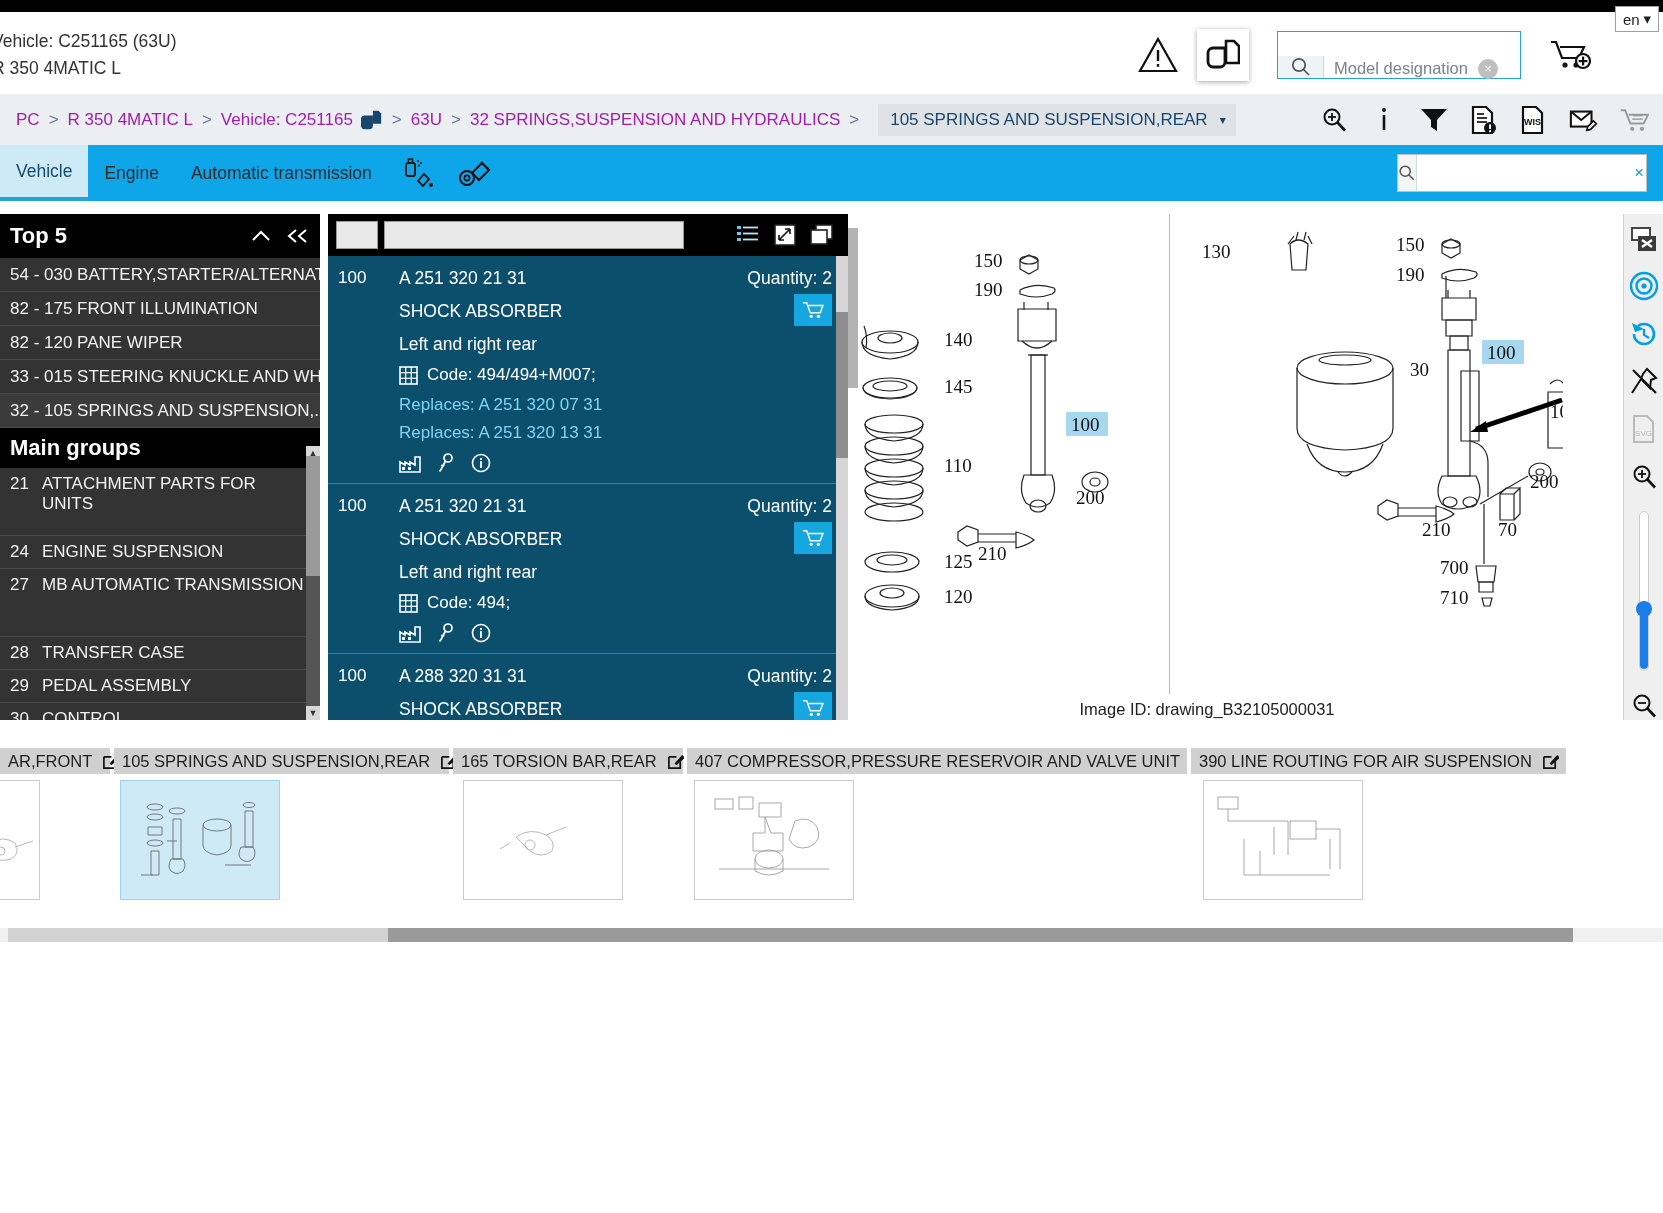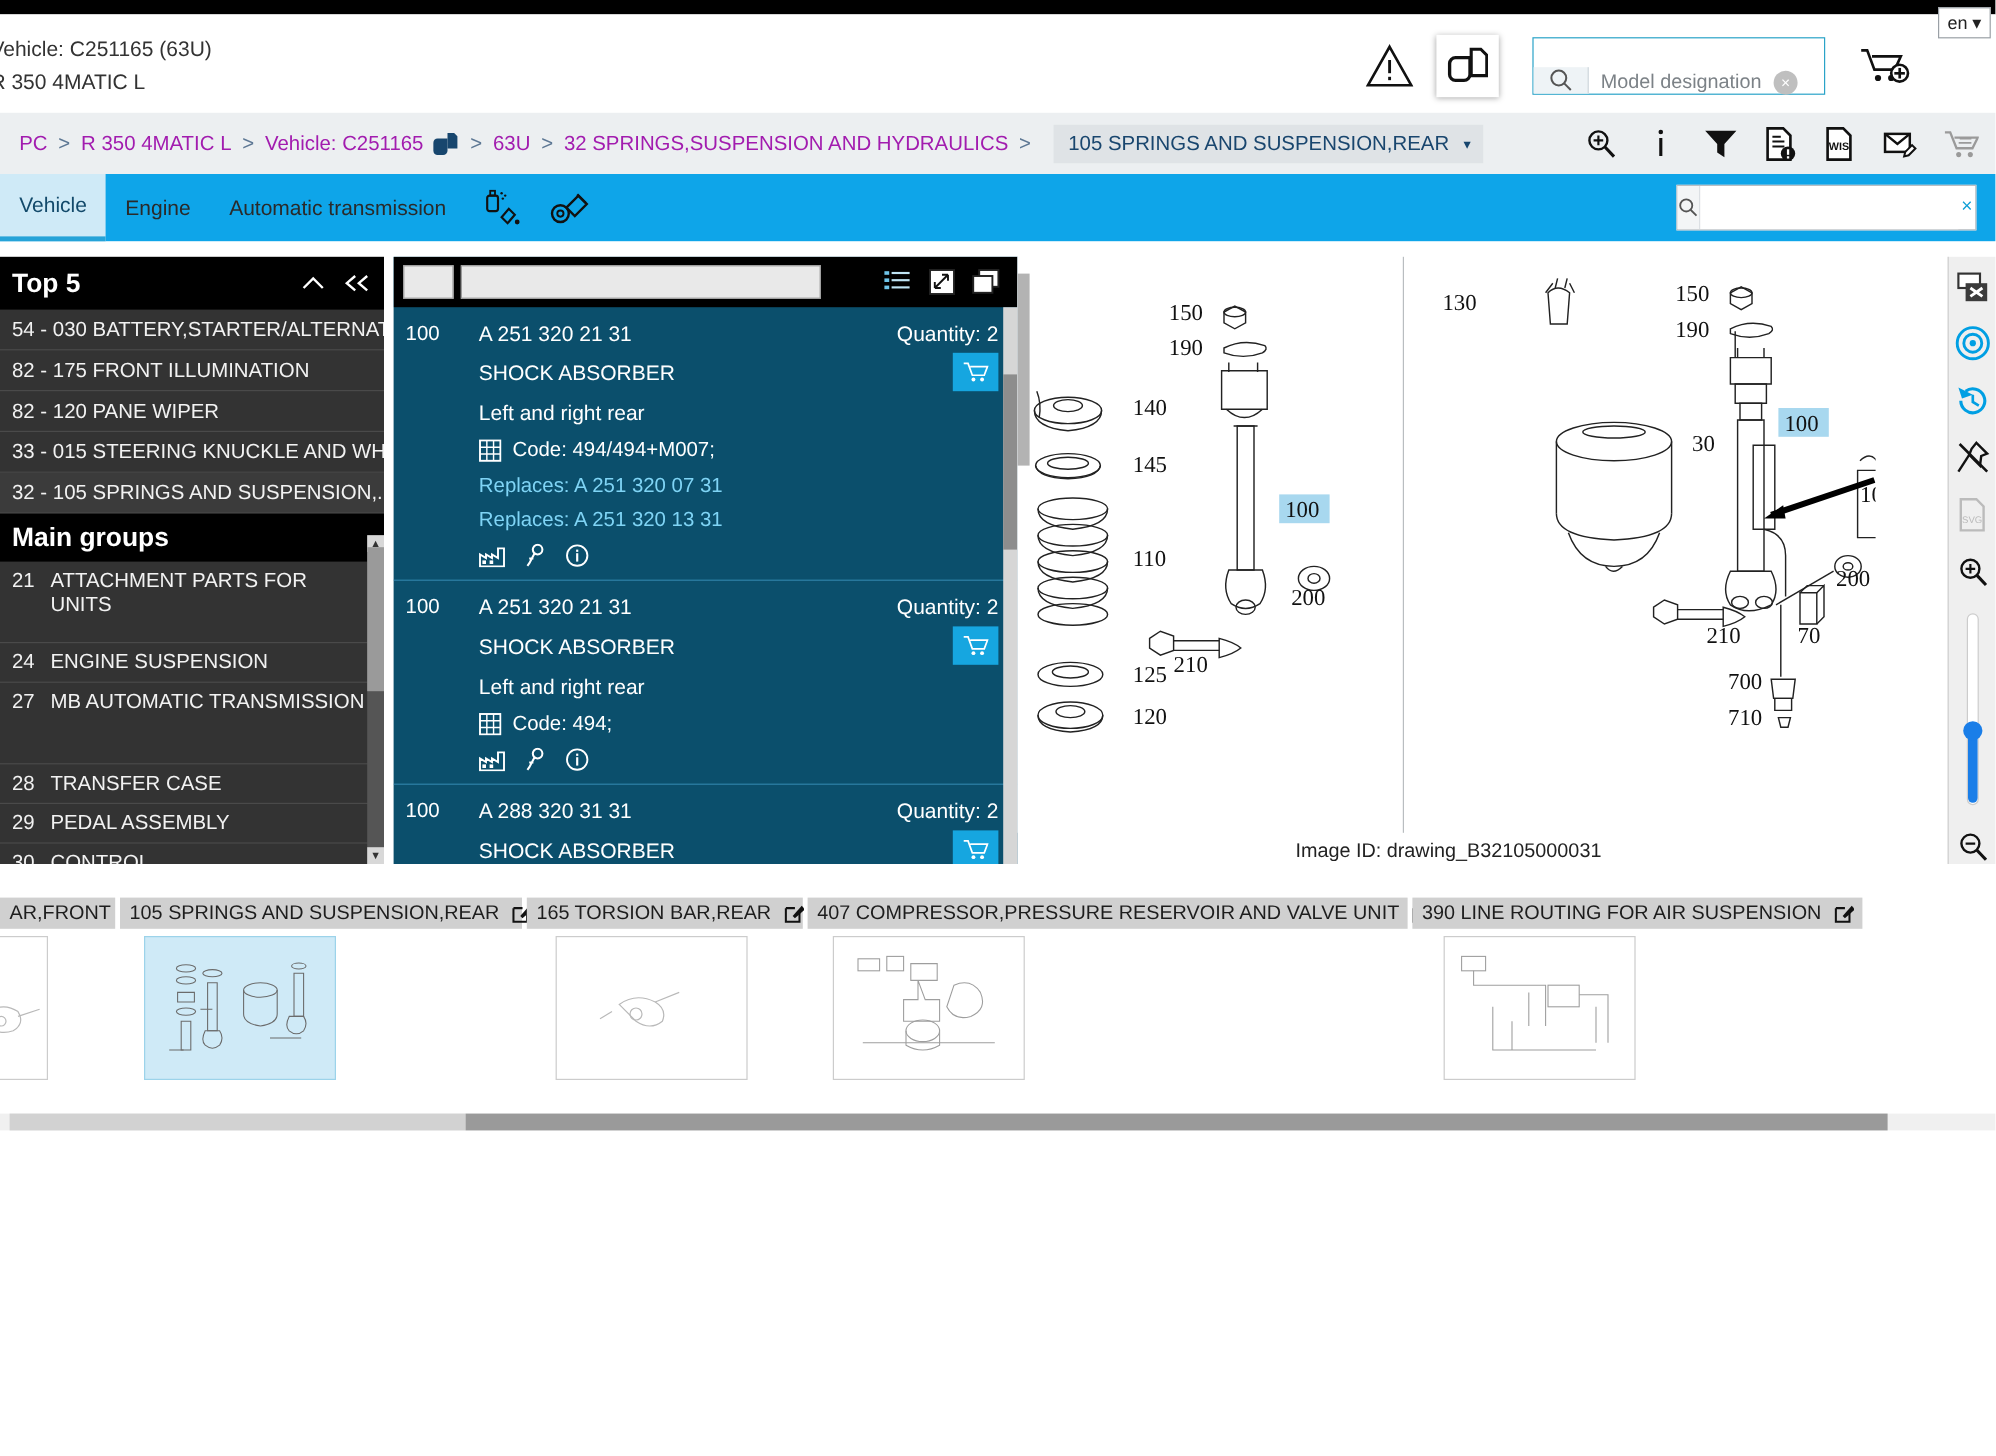--- a/index.html
+++ b/index.html
@@ -718,21 +718,21 @@
             <circle cx="12" cy="11" r="7.5" fill="none" stroke="#111" stroke-width="2"></circle>
             <line x1="17.5" y1="16.5" x2="25" y2="24.5" stroke="#111" stroke-width="2.6"></line>
             <line x1="8" y1="11" x2="16" y2="11" stroke="#111" stroke-width="1.8"></line>
           </svg>
       </span>
     </div>
   </div>
 
   <div class="thumbstrip">
     <div class="tlabels">
-      <div class="tlabel" style="width:96px;">
+      <div class="tlabel" style="width:110px;">
         <span>AR,FRONT</span>
         <span>
           <svg width="17" height="17" viewBox="0 0 18 18">
               <path d="M2 4 h8 M2 4 v12 h12 v-8" fill="none" stroke="#111" stroke-width="1.8"></path>
               <path d="M8 11 l8 -9 l3 3 l-9 8 z" fill="#111"></path>
             </svg>
         </span>
       </div>
       <div class="tlabel" style="width:335px;">
         <span>105 SPRINGS AND SUSPENSION,REAR</span>

